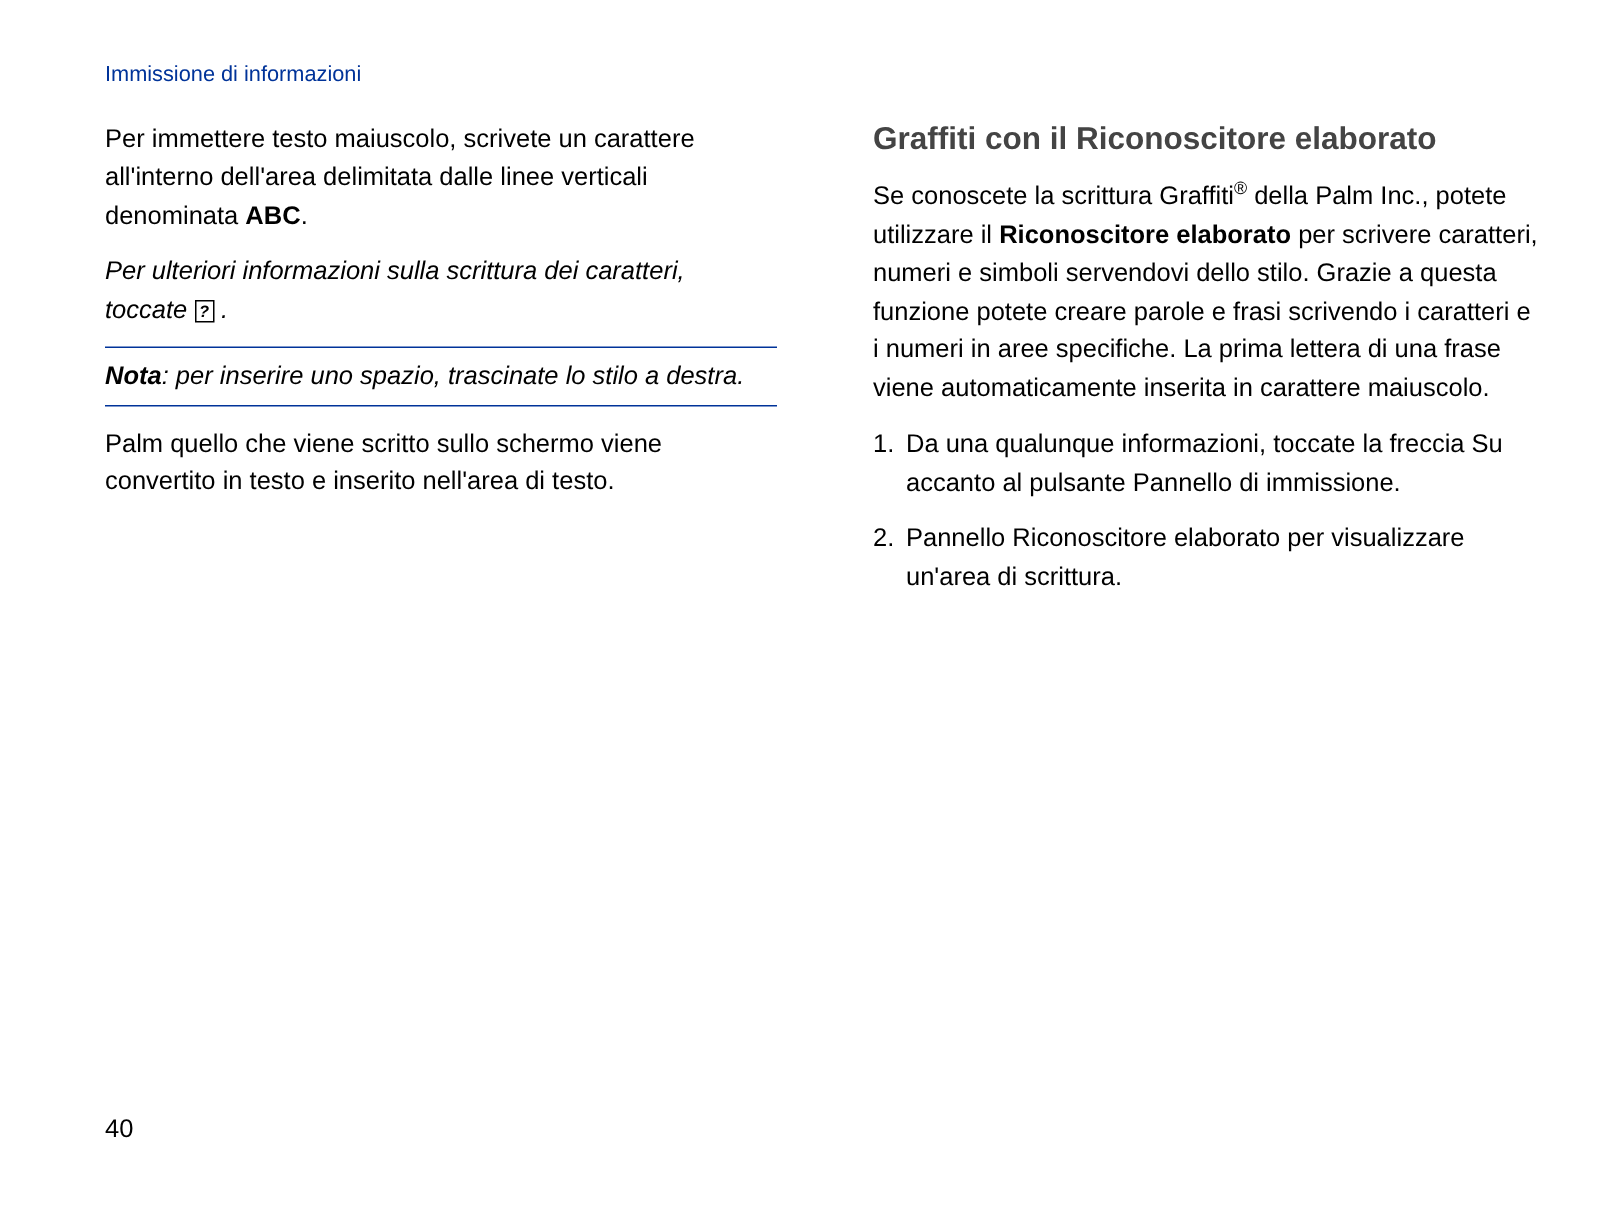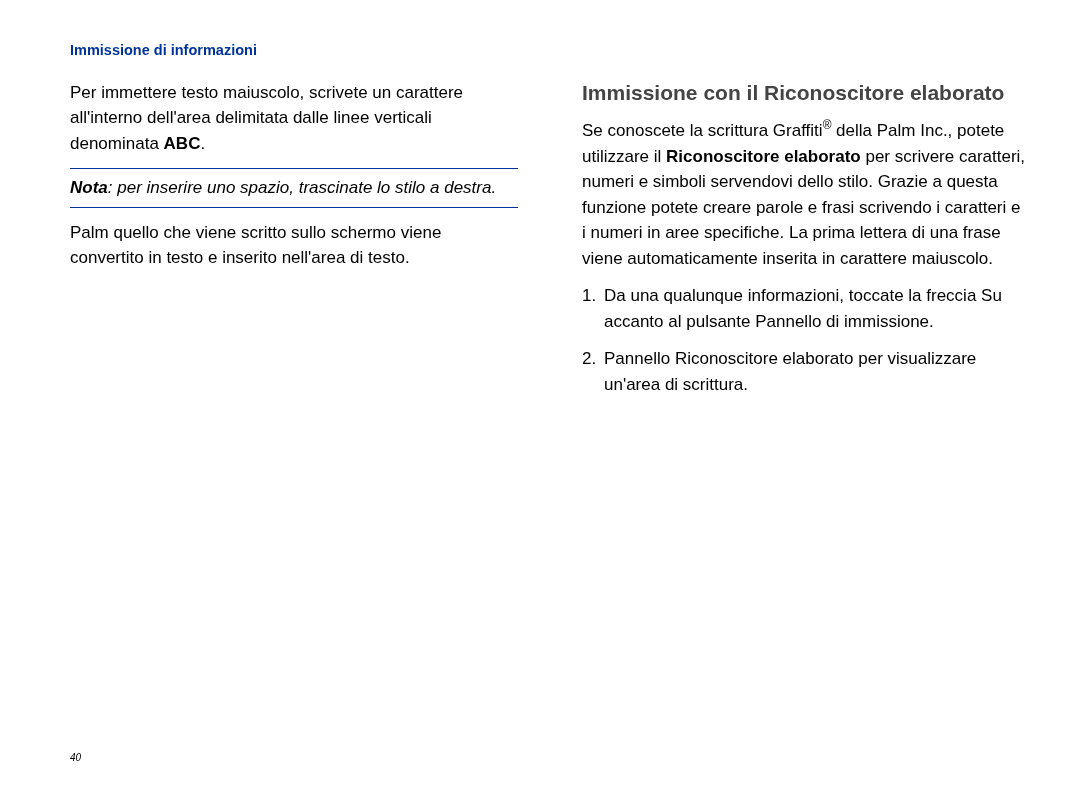--- a/index.html
+++ b/index.html
@@ -13,21 +13,21 @@
       line-height: 1.5;
       color: #000;
       background: #fff;
       width: 1080px;
       height: 810px;
       padding: 40px 50px 40px 70px;
       position: relative;
     }
     .header {
       color: #003399;
-      font-weight: bold;
+      font-weight: normal;
       font-size: 14.5px;
       margin-bottom: 18px;
     }
     .columns {
       display: flex;
       gap: 64px;
     }
     .col {
       flex: 1;
       width: 50%;
@@ -88,55 +88,59 @@
       width: 22px;
       flex-shrink: 0;
     }
     .li-text {
       flex: 1;
     }
     .page-num {
       position: absolute;
       left: 70px;
       bottom: 45px;
-      font-size: 10px;
-      font-style: italic;
+      font-size: 17px;
     }
   </style>
 </head>
 <body>
 
 <div class="header">Immissione di informazioni</div>
 
 <div class="columns">
 
   <div class="col">
 
     <p class="para">
       <span>Per immettere testo maiuscolo, scrivete un carattere all'interno dell'area delimitata dalle linee verticali denominata </span><span class="b">ABC</span><span>.</span>
     </p>
 
 
 
+    <p class="para italic">
+      <span>Per ulteriori informazioni sulla scrittura dei caratteri, toccate </span>
+      <span class="q-icon">?</span>
+      <span>.</span>
+    </p>
 
     <div class="note-block">
       <div class="note-body italic">
         <span style="padding-left:0">
           <span class="note-label">Nota</span><span style="display:inline">: per inserire uno spazio, trascinate lo stilo a destra.</span>
         </span>
       </div>
     </div>
 
     <p class="para">Palm quello che viene scritto sullo schermo viene convertito in testo e inserito nell'area di testo.</p>
 
   </div>
 
   <div class="col">
 
-    <div class="h2">Immissione con il Riconoscitore elaborato</div>
+    <div class="h2">Graffiti con il Riconoscitore elaborato</div>
 
     <p class="para">
       <span>Se conoscete la scrittura Graffiti</span><span class="sup">®</span><span> della Palm Inc., potete utilizzare il </span><span class="b">Riconoscitore elaborato</span><span> per scrivere caratteri, numeri e simboli servendovi dello stilo. Grazie a questa funzione potete creare parole e frasi scrivendo i caratteri e i numeri in aree specifiche. La prima lettera di una frase viene automaticamente inserita in carattere maiuscolo.</span>
     </p>
 
     <div class="ol">
       <div class="li">
         <div class="li-num">1.</div>
         <div class="li-text">Da una qualunque informazioni, toccate la freccia Su accanto al pulsante Pannello di immissione.</div>
       </div>

